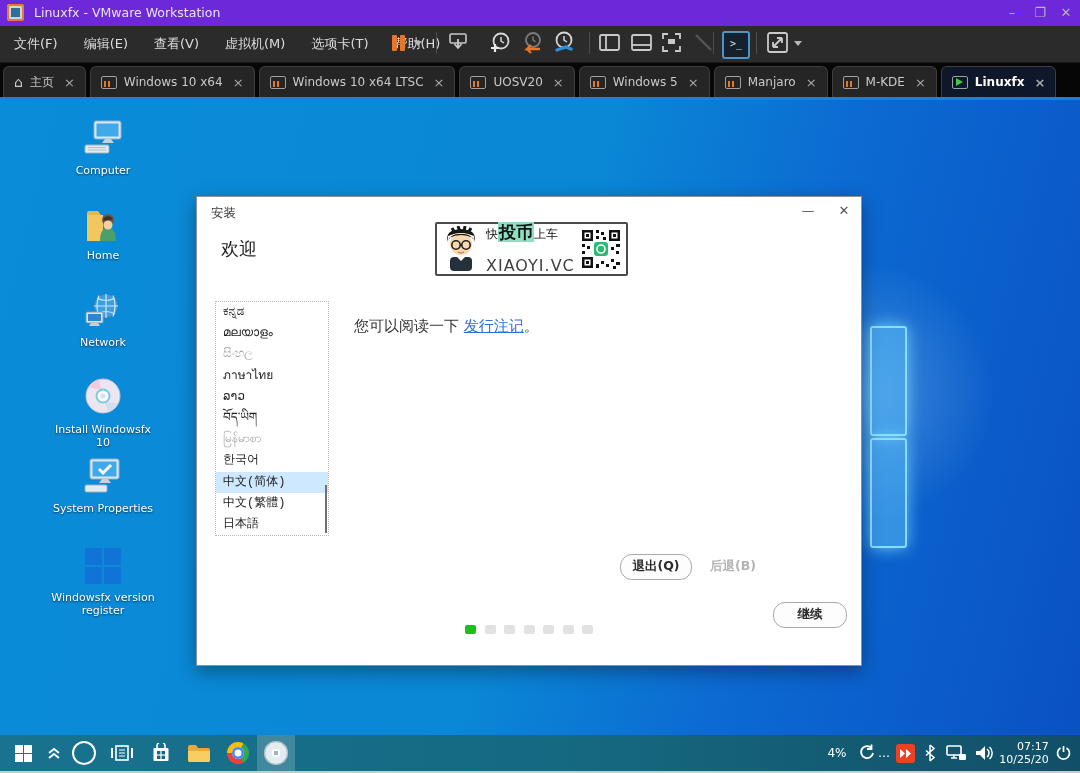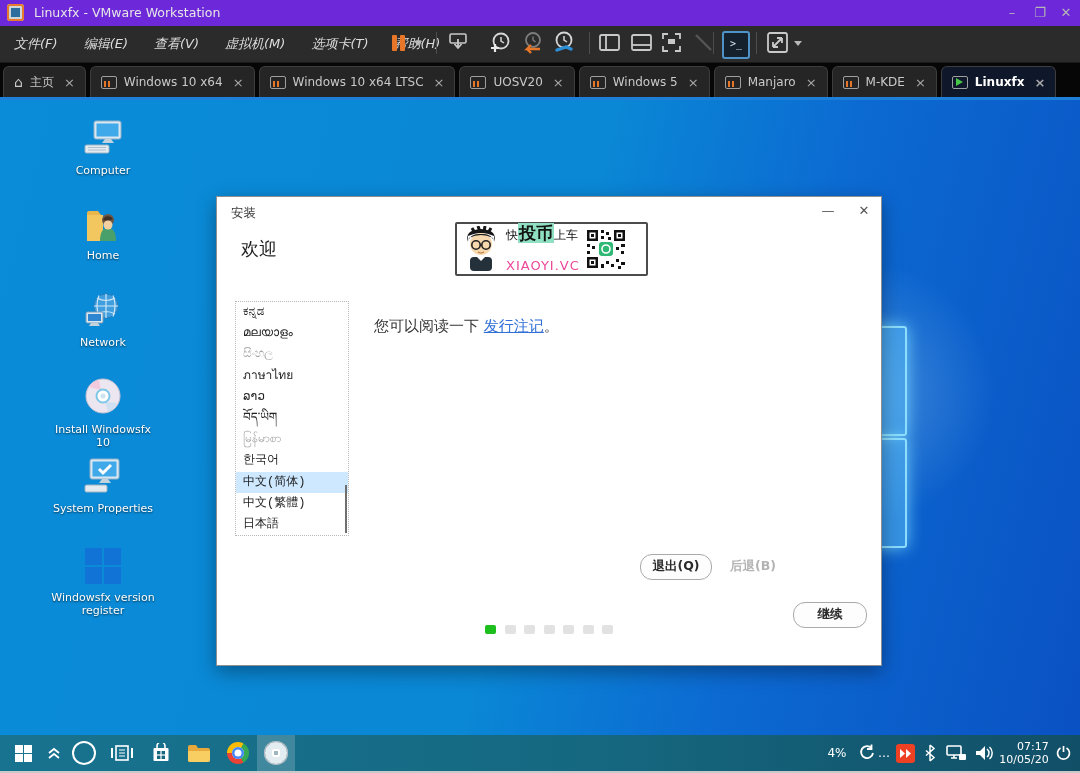--- a/index.html
+++ b/index.html
@@ -8,21 +8,21 @@
   .abs{position:absolute;}
 
   
   #titlebar{left:0;top:0;width:1080px;height:26px;background:#6d28d9;color:#e6e6e6;padding-left:40px;}
   #vmw-logo{left:7px;top:4px;width:17px;height:17px;border-radius:3px;background:#2c6e9e;
     box-shadow:inset 0 0 0 2px #e87a2d, inset 0 0 0 4px #cfd6da;}
   #win-title{left:34px;top:5px;font-size:12.5px;}
   .winctl{top:4px;width:24px;height:18px;color:#b5b5b5;font-size:13px;text-align:center;line-height:18px;}
   #menubar{left:0;top:26px;width:1080px;height:36px;background:#2b2b2b;border-bottom:1px solid #1a1a1a;}
   #menu-items{position:absolute;left:14px;top:0;height:36px;display:flex;align-items:center;gap:26px;}
-  .menu-item{color:#dcdcdc;font-size:13px;font-style:italic;}
+  .menu-item{color:#dcdcdc;font-size:13px;}
   .tsep{position:absolute;top:32px;width:1px;height:22px;background:#4d4d4d;}
   .tico{position:absolute;top:31px;}
   .caret{position:absolute;width:0;height:0;border-left:4px solid transparent;border-right:4px solid transparent;border-top:5px solid #b8b8b8;}
   .pbar{position:absolute;width:5px;height:16px;background:#e87628;border-radius:1px;}
   #console-ico{left:722px;top:31px;width:24px;height:24px;background:#15212c;border:2px solid #4e94c8;border-radius:3px;
     color:#dfe8ee;font-size:10px;line-height:22px;text-align:center;font-family:"DejaVu Sans Mono",monospace;}
 
   
   #tabbar{left:0;top:63px;width:1080px;height:34px;background:#060606;}
   #tabs{position:absolute;left:3px;top:3px;display:flex;gap:4px;height:31px;}
@@ -41,31 +41,31 @@
     background:
       radial-gradient(circle at 80% 46%, rgba(200,240,255,.28) 0%, rgba(200,240,255,0) 14%),
       linear-gradient(104deg,#0a8cd8 0%,#0a87d5 50%,#0c6ad2 70%,#0a51c3 100%);}
   .pane{position:absolute;width:33px;background:rgba(95,195,250,.5);border:2px solid rgba(150,228,255,.9);
     border-radius:3px;box-shadow:0 0 16px rgba(130,225,255,.8);}
   .dicon{position:absolute;left:48px;width:110px;text-align:center;}
   .dicon .glyph{display:inline-block;height:40px;}
   .dicon .dlabel{margin-top:2px;color:#fff;font-size:11px;line-height:13px;text-shadow:0 1px 2px rgba(0,0,0,.65);}
 
   
-  #dialog{left:216px;top:196px;width:664px;height:468px;background:#fff;border:1px solid #8f8f8f;
+  #dialog{left:196px;top:196px;width:664px;height:468px;background:#fff;border:1px solid #8f8f8f;
     box-shadow:0 6px 18px rgba(0,0,0,.35);}
   #dlg-title{left:14px;top:8px;font-size:12.5px;color:#3a3a3a;}
   .dlgctl{top:4px;width:26px;height:20px;text-align:center;line-height:20px;color:#555;font-size:13px;}
   #dlg-heading{left:24px;top:40px;font-size:18px;color:#1f1f1f;}
   #banner{left:238px;top:25px;width:189px;height:50px;background:#fff;border:2px solid #4c4c4c;border-radius:2px;
     display:flex;align-items:center;}
   #banner-text{margin-left:4px;line-height:1.05;}
   #bt1{font-size:12px;color:#111;white-space:nowrap;}
   #bt1 .hl{font-size:17px;font-weight:bold;background:#8fe0c2;padding:0 1px;}
-  #bt2{font-size:13px;color:#ec4899;letter-spacing:1px;margin-top:16px;}
+  #bt2{font-size:16px;color:#404040;letter-spacing:1px;margin-top:16px;}
   #qr{margin-left:5px;}
   #langlist{left:18px;top:104px;width:112px;height:233px;border:1px dotted #b8b8b8;background:#fff;overflow:hidden;}
   .lang-item{height:21.2px;line-height:21.2px;padding-left:7px;font-size:12px;color:#222;white-space:nowrap;font-family:Liberation Mono, monospace;}
   .lang-item.disabled{color:#a3a3a3;}
   .lang-item.selected{background:#cde8ff;}
   #lang-scroll{position:absolute;right:1px;top:183px;width:2px;height:48px;background:#6f6f6f;}
   #note{left:157px;top:120px;font-size:15px;color:#333;}
   #note a{color:#2f6fd6;text-decoration:underline;}
   .btn{top:357px;height:24px;line-height:22px;text-align:center;background:#fdfdfd;border:1px solid #a9a9a9;
     border-radius:12px;font-size:12.5px;font-weight:bold;color:#2b2b2b;}
@@ -454,21 +454,21 @@
     </div>
     <div class="tbi" style="left:970px;width:28px;">
       <svg width="20" height="18">
           <path d="M2 7 h4 l5 -5 v14 l-5 -5 h-4 Z" fill="#fff"></path>
           <path d="M13 5 a5 5 0 0 1 0 8 M15.5 3 a8 8 0 0 1 0 12" fill="none" stroke="#fff" stroke-width="1.5"></path>
         </svg>
     </div>
     <div class="tbi" style="left:1000px;width:48px;">
       <div id="clock">
           <div>07:17</div>
-          <div>10/05/20</div>
+          <div>10/25/20</div>
         </div>
     </div>
     <div class="tbi" style="left:1050px;width:26px;">
       <svg width="17" height="17">
           <path d="M5.5 3 a6 6 0 1 0 6 0" fill="none" stroke="#fff" stroke-width="1.7"></path>
           <path d="M8.5 1 v6" stroke="#fff" stroke-width="1.7"></path>
         </svg>
     </div>
   </div>
   <div id="bottomstrip" class="abs"></div>

